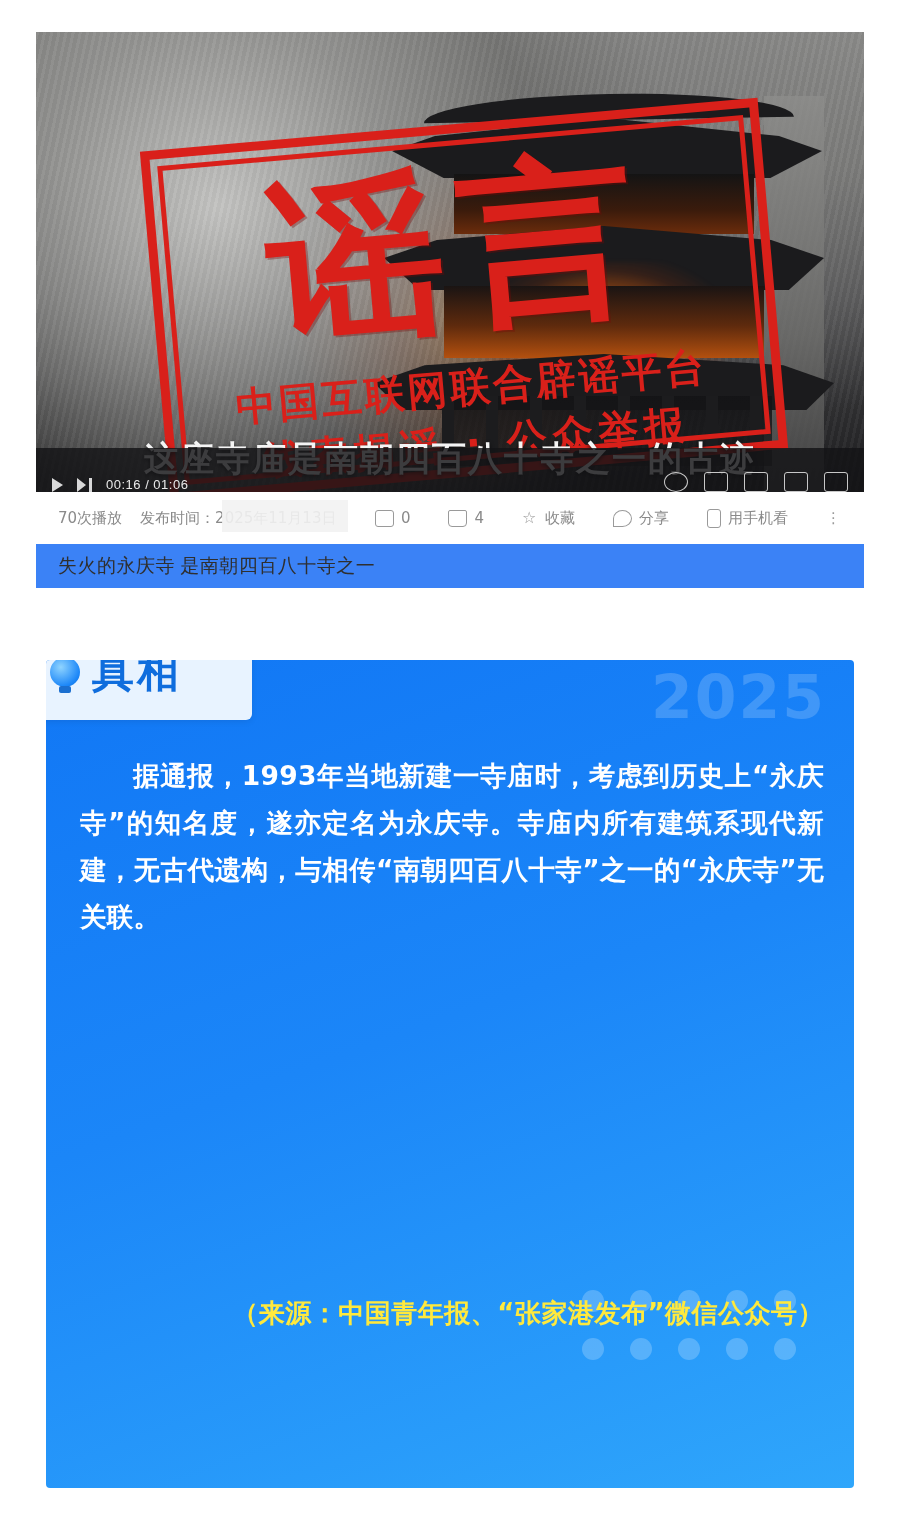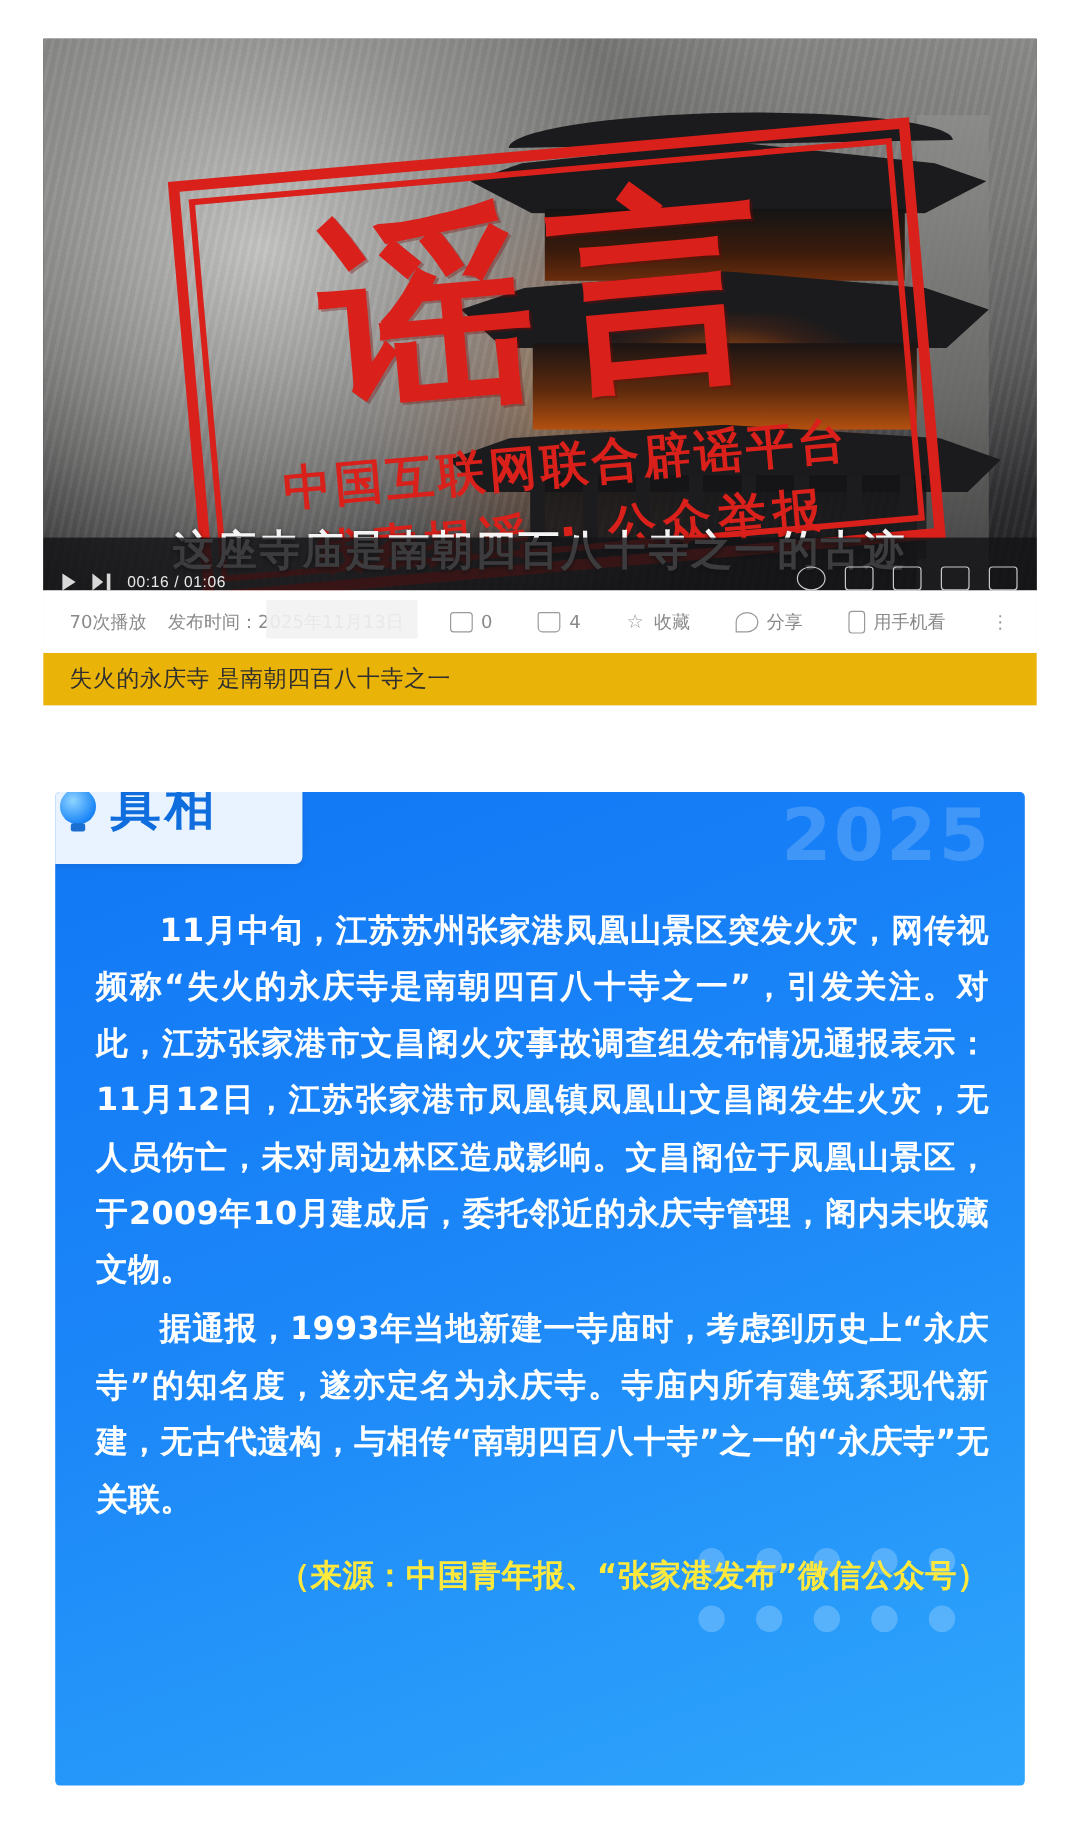--- a/index.html
+++ b/index.html
@@ -262,27 +262,27 @@
   .publish-mask {
     position: absolute;
     left: 186px; top: 8px; width: 126px; height: 32px;
     background: #f2f2f2;
     opacity: .9;
   }
 
   
   .video-title {
     height: 44px;
-    background: #eab308;
+    background: #3b82f6;
     display: flex;
     align-items: center;
     padding: 0 22px;
     box-sizing: border-box;
     color: #2f2f2f;
-    font-family: Liberation Sans, sans-serif;
+    font-family: Liberation Serif, serif;
     font-size: 19px;
     letter-spacing: .5px;
   }
 
   
   .truth-panel {
     position: absolute;
     left: 46px;
     top: 660px;
     width: 808px;
@@ -481,20 +481,19 @@
       <span style="left:144px;top:48px;"></span>
       <span style="left:192px;top:48px;"></span>
     </div>
 
     <div class="truth-tab">
       <span class="bulb"></span>
       <span class="label">真相</span>
     </div>
 
     <div class="truth-body">
-      <p>11月中旬，江苏苏州张家港凤凰山景区突发火灾，网传视频称“失火的永庆寺是南朝四百八十寺之一”，引发关注。对此，江苏张家港市文昌阁火灾事故调查组发布情况通报表示：11月12日，江苏张家港市凤凰镇凤凰山文昌阁发生火灾，无人员伤亡，未对周边林区造成影响。文昌阁位于凤凰山景区，于2009年10月建成后，委托邻近的永庆寺管理，阁内未收藏文物。</p>
       <p>据通报，1993年当地新建一寺庙时，考虑到历史上“永庆寺”的知名度，遂亦定名为永庆寺。寺庙内所有建筑系现代新建，无古代遗构，与相传“南朝四百八十寺”之一的“永庆寺”无关联。</p>
     </div>
 
     <div class="source-line">（来源：中国青年报、“张家港发布”微信公众号）</div>
   </div>
 
 </div>
 
 </body></html>

